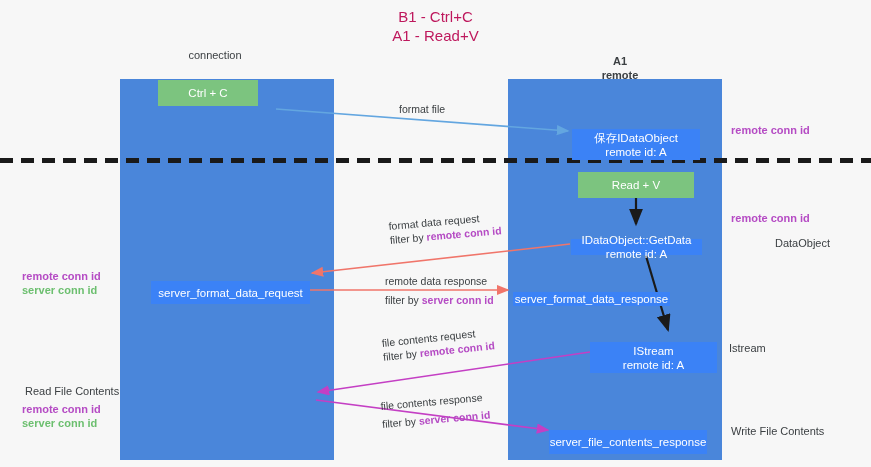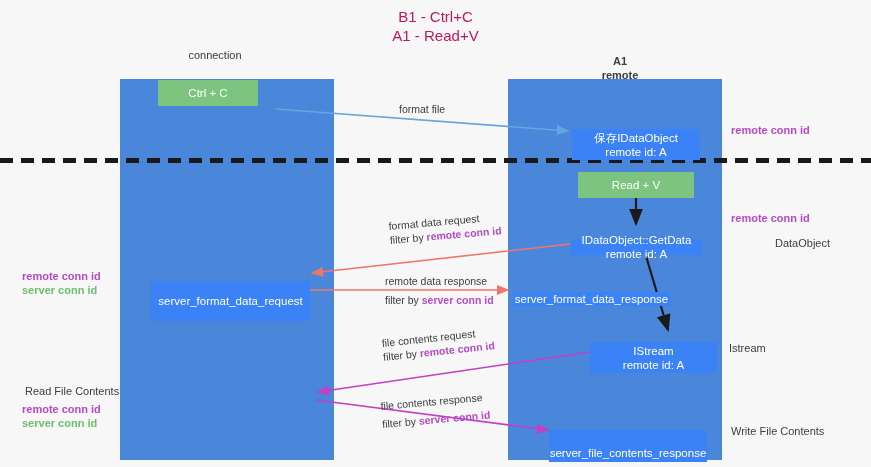--- a/index.html
+++ b/index.html
@@ -119,35 +119,35 @@
 
   <div class="abs box green" style="left:578px;top:172px;width:116px;height:26px;">
     <span>Read + V</span>
   </div>
 
   <div class="abs box orange" style="left:571px;top:227px;width:131px;height:16px;flex-direction:column;">
     <span>IDataObject::GetData</span>
     <span>remote id: A</span>
   </div>
 
-  <div class="abs box orange" style="left:151px;top:269px;width:159px;height:40px;">
+  <div class="abs box orange" style="left:151px;top:269px;width:159px;height:23px;">
     <span>server_format_data_request</span>
   </div>
 
   <div class="abs box orange" style="left:513px;top:280px;width:157px;height:14px;">
     <span>server_format_data_response</span>
   </div>
 
   <div class="abs box orange" style="left:590px;top:330px;width:127px;height:31px;flex-direction:column;">
     <span>IStream</span>
     <span>remote id: A</span>
   </div>
 
 
-  <div class="abs box orange" style="left:549px;top:418px;width:158px;height:32px;align-items:flex-end;">
+  <div class="abs box orange" style="left:549px;top:418px;width:158px;height:24px;">
     <span>server_file_contents_response</span>
   </div>
 
   <div class="abs elabel" style="left:399px;top:102px;">format file</div>
 
   <div class="abs" style="left:388px;top:219px;transform:rotate(-5deg);transform-origin:left top;">
     <div class="elabel">format data request</div>
     <div class="elabel">
       <span>filter by </span><span class="hl-purple">remote conn id</span>
     </div>

